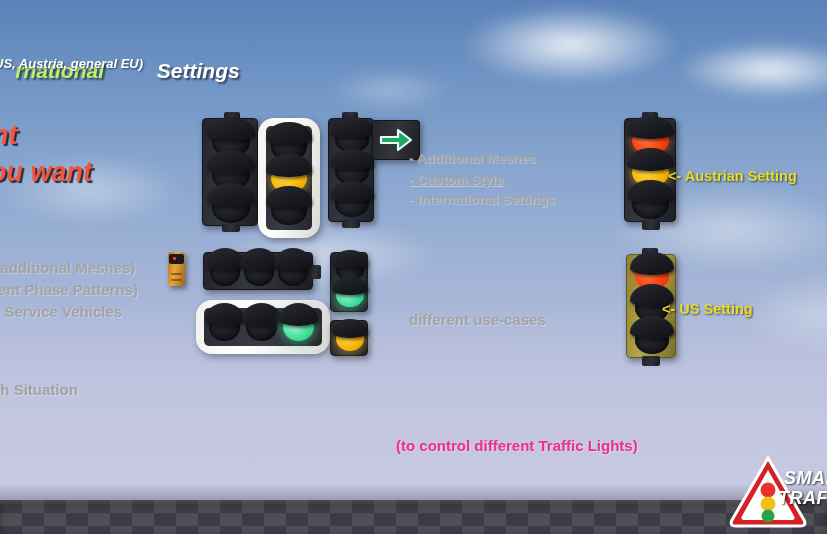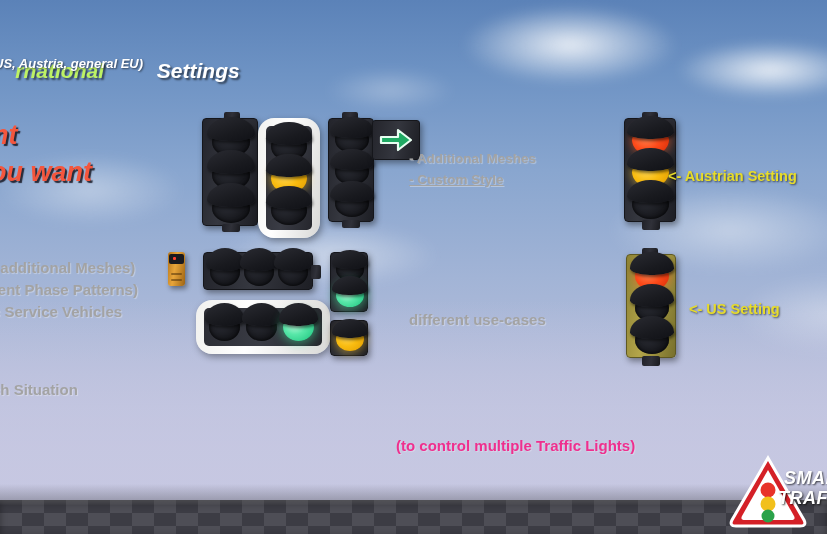--- a/index.html
+++ b/index.html
@@ -315,27 +315,28 @@
   <div class="txt red-head" style="left:-8px; top:120px;">nt</div>
   <div class="txt red-head" style="left:-10px; top:157px;">ou want</div>
 
   <div class="txt purple" style="left:-8px; top:259px;">, additional Meshes)</div>
   <div class="txt purple" style="left:-8px; top:281px;">rent Phase Patterns)</div>
   <div class="txt purple" style="left:-8px; top:303px;">c Service Vehicles</div>
   <div class="txt purple" style="left:-8px; top:381px;">ch Situation</div>
 
   <div class="txt purple purple-sm" style="left:409px; top:151px;">- Additional Meshes</div>
   <div class="txt purple purple-sm" style="left:409px; top:172px;text-decoration:underline;">- Custom Style</div>
+  <div class="txt purple purple-sm" style="left:409px; top:192px;">- International Settings</div>
 
   <div class="txt purple" style="left:409px; top:311px;">different use-cases</div>
 
-  <div class="txt pink" style="left:396px; top:437px;">(to control multiple Traffic Lights)</div>
+  <div class="txt pink" style="left:396px; top:437px;">(to control different Traffic Lights)</div>
 
   <div class="txt yellow-note" style="left:668px; top:168px;">&lt;- Austrian Setting</div>
-  <div class="txt yellow-note" style="left:689px; top:301px;">&lt;- US Setting</div>
+  <div class="txt yellow-note" style="left:662px; top:301px;">&lt;- US Setting</div>
 
   <div class="logo" style="left:728px; top:450px; width:99px; height:84px;">
     <svg width="99" height="84" viewBox="0 0 99 84">
       <path d="M40 8 L76 70 Q79 76 72 76 L8 76 Q1 76 4 70 Z" fill="#d42027" stroke="#ffffff" stroke-width="3"></path>
       <path d="M40 20 L66 66 Q68 70 63 70 L17 70 Q12 70 14 66 Z" fill="#ffffff"></path>
       <circle cx="40" cy="40" r="7.5" fill="#e8332a"></circle>
       <circle cx="40" cy="54" r="7.5" fill="#f2c01b"></circle>
       <circle cx="40" cy="66" r="6.5" fill="#2aa24a"></circle>
     </svg>
     <div class="logo-text" style="left:56px; top:18px; font-size:18px;">SMART</div>

